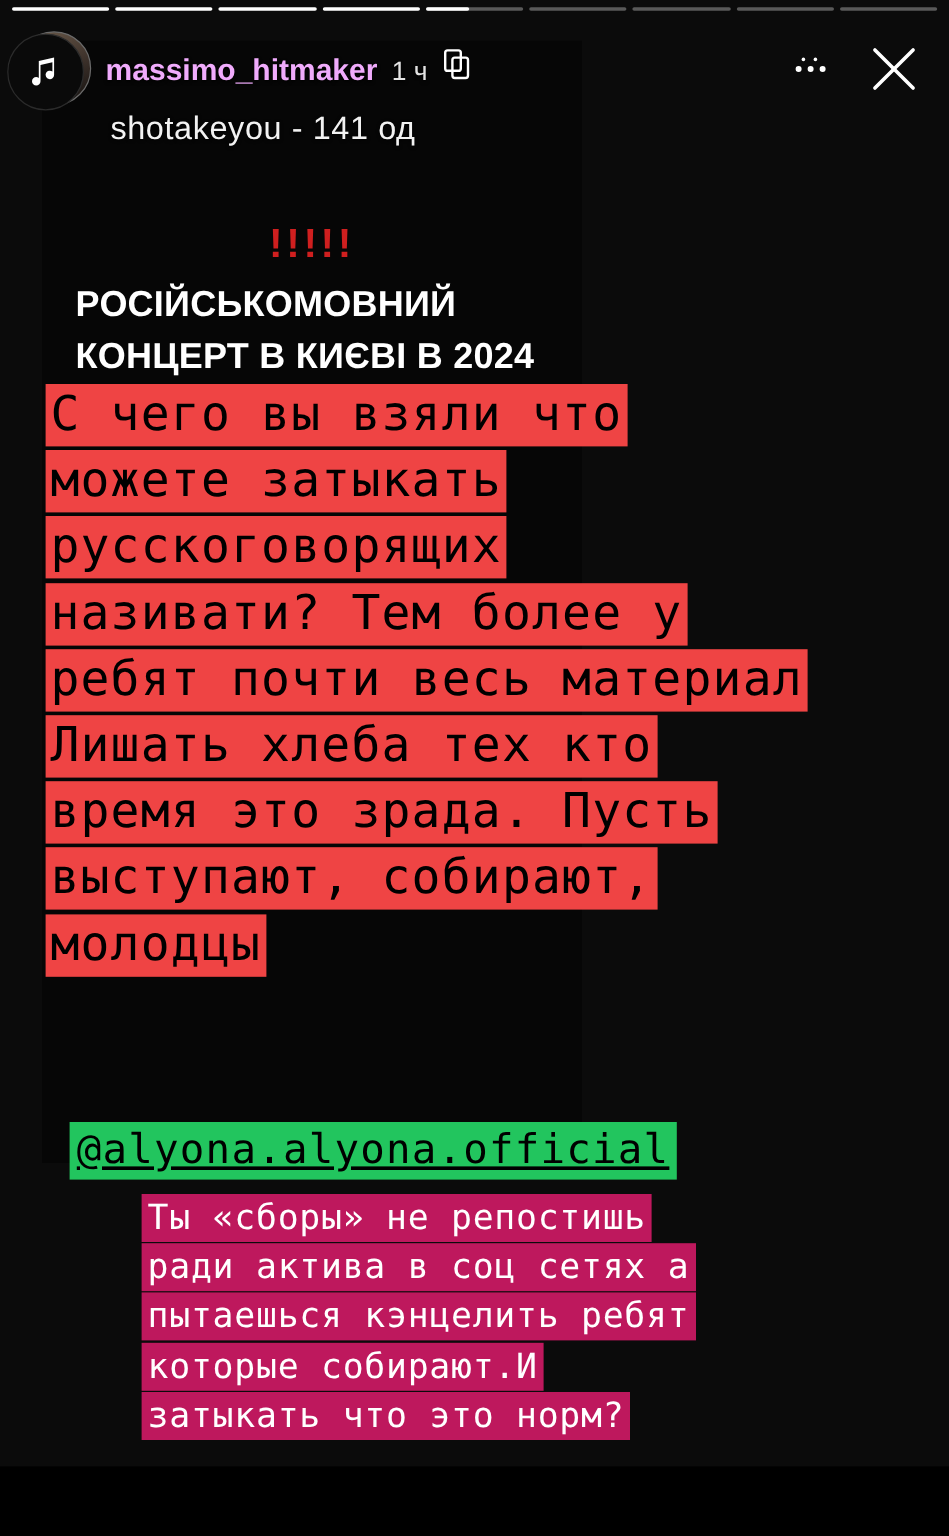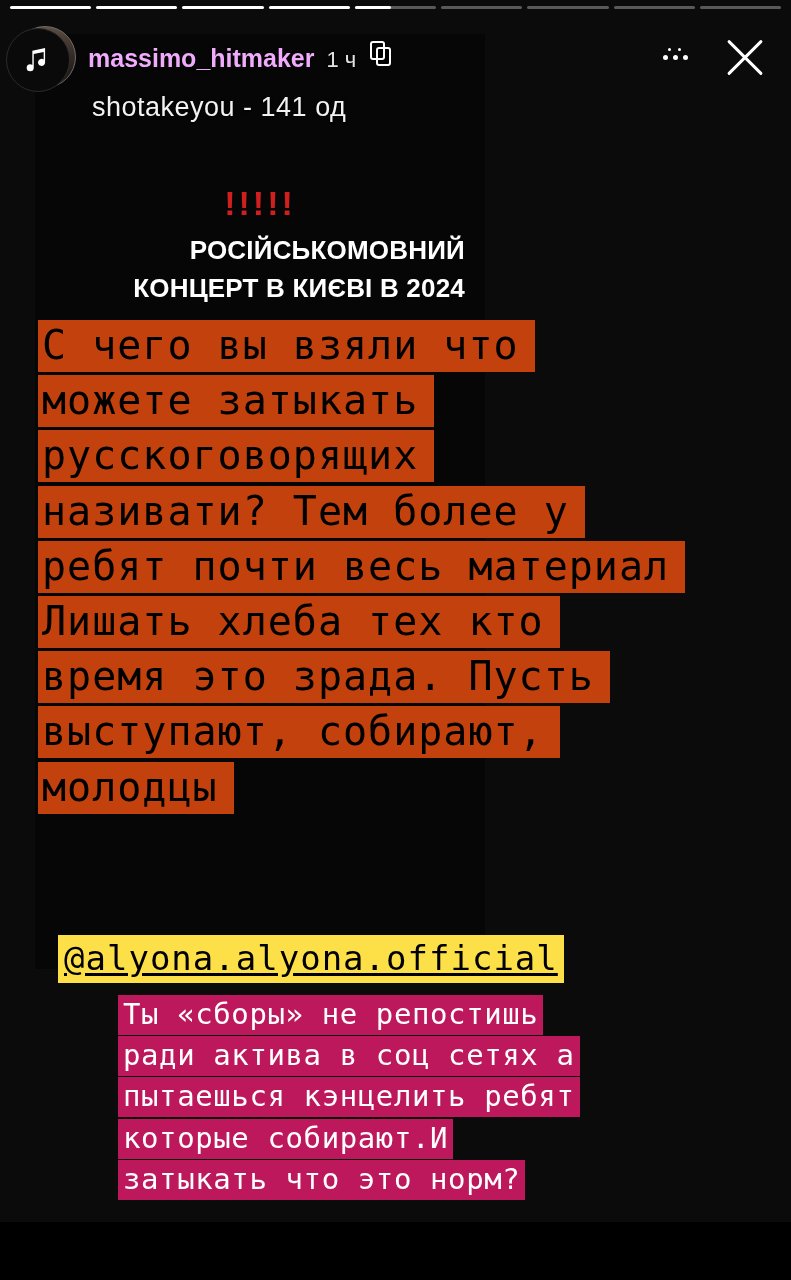--- a/index.html
+++ b/index.html
@@ -232,25 +232,24 @@
     font-size: 34px;
     font-weight: bold;
     letter-spacing: 3px;
   }
   .inner-sub {
     position: absolute;
     top: 198px;
     left: 28px;
     right: 20px;
     color: #fff;
-    font-size: 26px;
+    font-size: 30px;
     font-weight: bold;
     line-height: 1.45;
     letter-spacing: 0.2px;
-    text-align: right;
   }
   .inner-faint {
     position: absolute;
     top: 396px;
     left: 48px;
     right: 20px;
     color: #6e6e6e;
     font-size: 15px;
     letter-spacing: 0.4px;
     white-space: nowrap;
@@ -267,38 +266,38 @@
     font-family: "DejaVu Sans Mono", monospace;
     font-size: 40px;
     line-height: 1.38;
     letter-spacing: 1px;
     color: #000;
   }
   .main-text .ln {
     display: block;
   }
   .main-text .ln span {
-    background: #c2410c;
+    background: #ef4444;
     box-decoration-break: clone;
     -webkit-box-decoration-break: clone;
-    padding: 2px 16px 4px 4px;
+    padding: 2px 4px 4px 4px;
   }
 
   
   .mention {
     position: absolute;
     left: 58px;
     top: 938px;
     z-index: 22;
     font-family: "DejaVu Sans Mono", monospace;
     font-size: 34px;
     letter-spacing: 1px;
   }
   .mention span {
-    background: #fde047;
+    background: #22c55e;
     color: #000;
     padding: 3px 6px 5px 6px;
     text-decoration: underline;
     text-underline-offset: 3px;
   }
 
   
   .reply-text {
     position: absolute;
     left: 118px;

